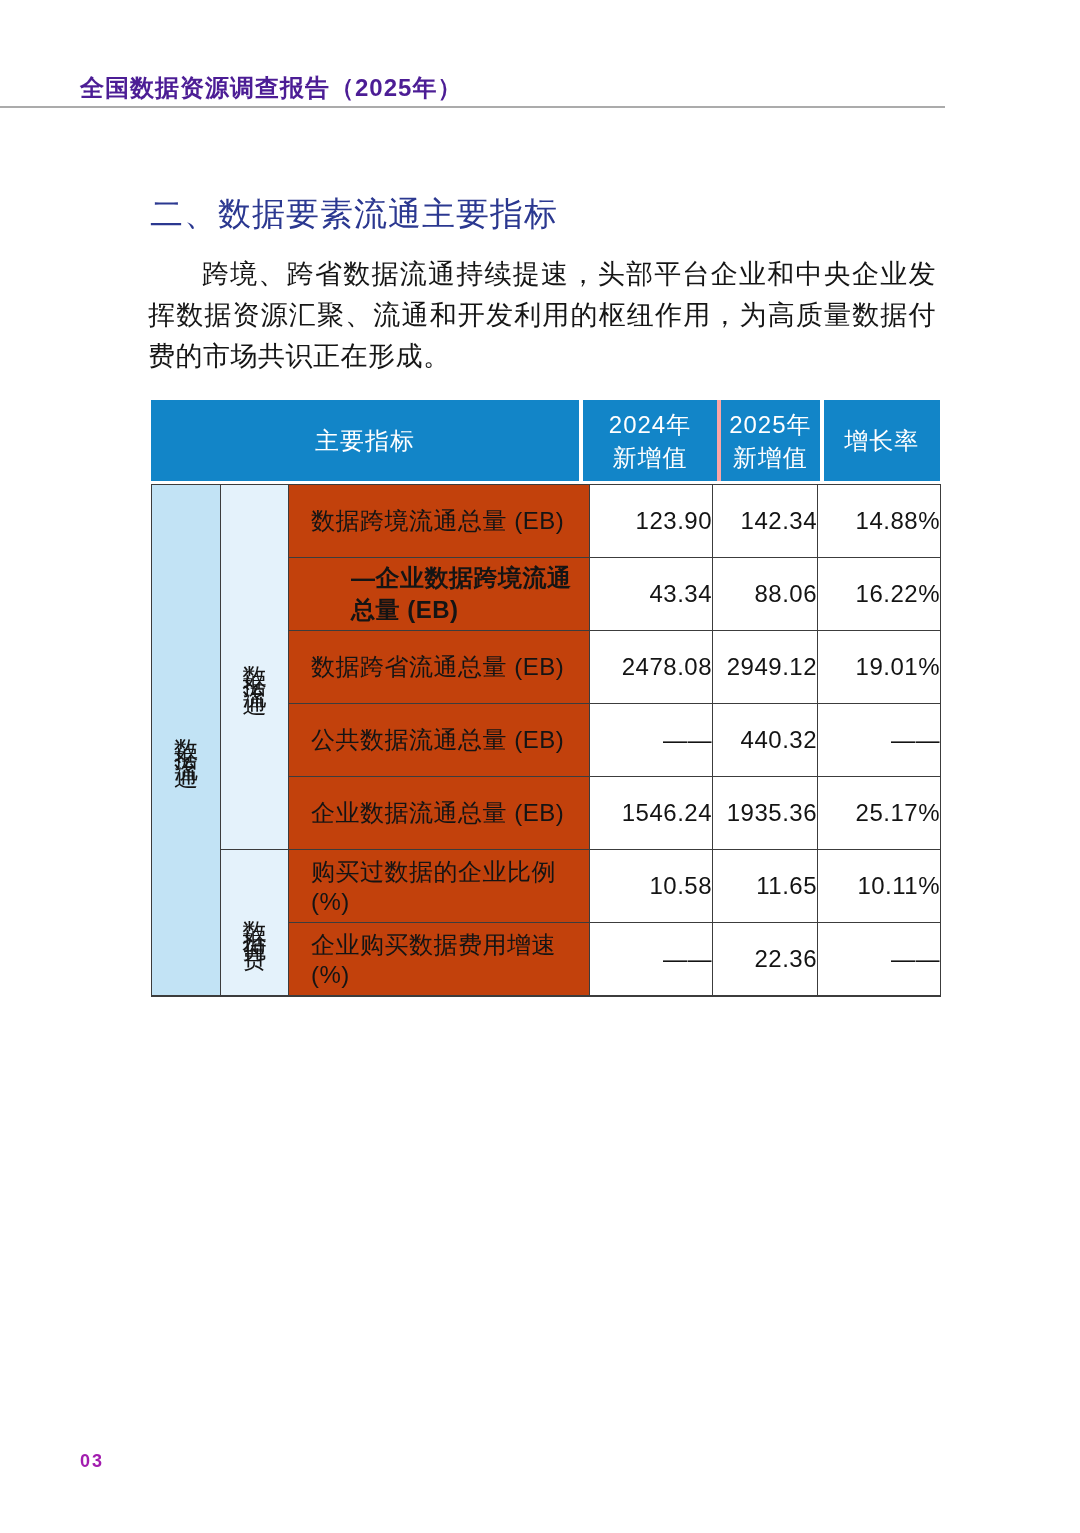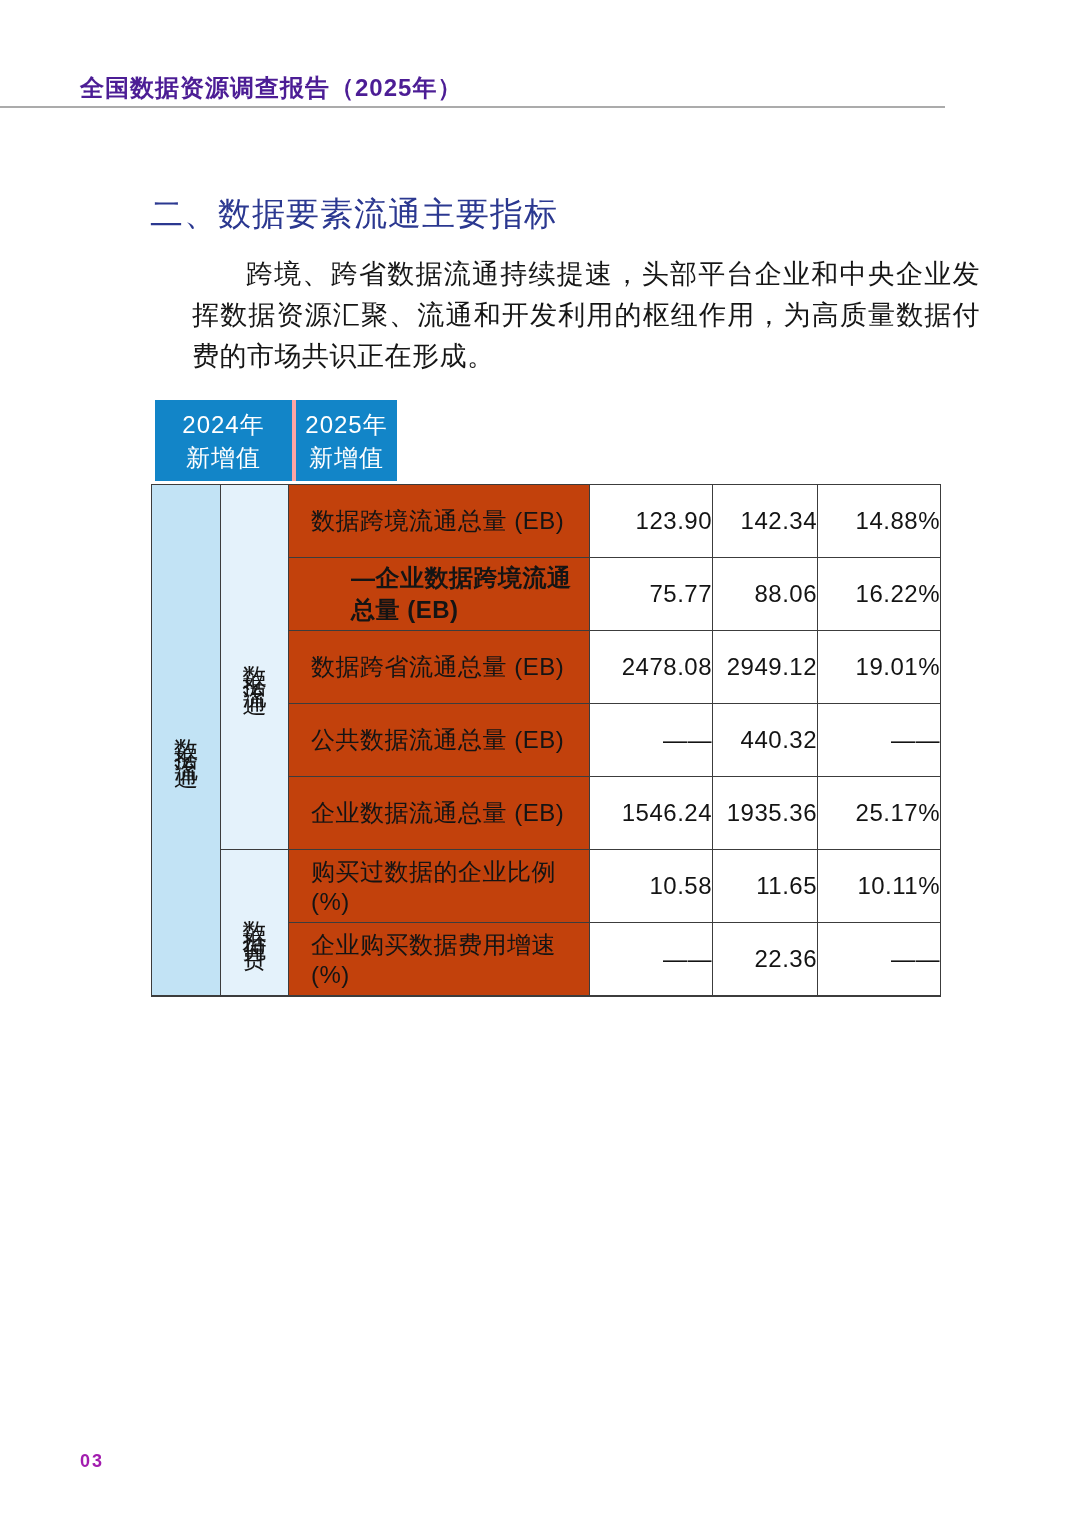--- a/index.html
+++ b/index.html
@@ -49,21 +49,20 @@
     position: absolute;
     left: 148px;
     top: 254px;
     width: 788px;
     font-size: 27px;
     line-height: 41px;
     color: #161616;
     text-align: justify;
     text-indent: 2em;
     letter-spacing: 0.5px;
-    margin-left: 44px;
   }
 
   
   .metrics-table {
     position: absolute;
     left: 151px;
     top: 400px;
     width: 789px;
   }
 
@@ -147,27 +146,33 @@
 
   <div class="doc-title">全国数据资源调查报告（2025年）</div>
   <div class="header-rule"></div>
 
   <div class="section-heading">二、数据要素流通主要指标</div>
   <div class="lead-paragraph">跨境、跨省数据流通持续提速，头部平台企业和中央企业发挥数据资源汇聚、流通和开发利用的枢纽作用，为高质量数据付费的市场共识正在形成。</div>
 
   <div class="metrics-table">
 
     <div class="thead">
+      <div class="th th-indicator">
+        <span>主要指标</span>
+      </div>
       <div class="th th-2024">
         <span>2024年</span>
         <span>新增值</span>
       </div>
       <div class="th th-2025">
         <span>2025年</span>
         <span>新增值</span>
+      </div>
+      <div class="th th-growth">
+        <span>增长率</span>
       </div>
     </div>
 
     <table class="tbody">
       <colgroup>
         <col style="width:69px">
           <col style="width:68px">
           <col style="width:301px">
         <col style="width:123px">
           <col style="width:105px">
@@ -181,21 +186,21 @@
         <td class="group-b" rowspan="5">
           <span class="v-label">数据流通</span>
         </td>
         <td class="name-cell">数据跨境流通总量 (EB)</td>
         <td class="num-cell">123.90</td>
         <td class="num-cell">142.34</td>
         <td class="num-cell">14.88%</td>
       </tr>
       <tr>
         <td class="name-cell indent">—企业数据跨境流通总量 (EB)</td>
-        <td class="num-cell">75.77</td>
+        <td class="num-cell">43.34</td>
         <td class="num-cell">88.06</td>
         <td class="num-cell">16.22%</td>
       </tr>
       <tr>
         <td class="name-cell">数据跨省流通总量 (EB)</td>
         <td class="num-cell">2478.08</td>
         <td class="num-cell">2949.12</td>
         <td class="num-cell">19.01%</td>
       </tr>
       <tr>

